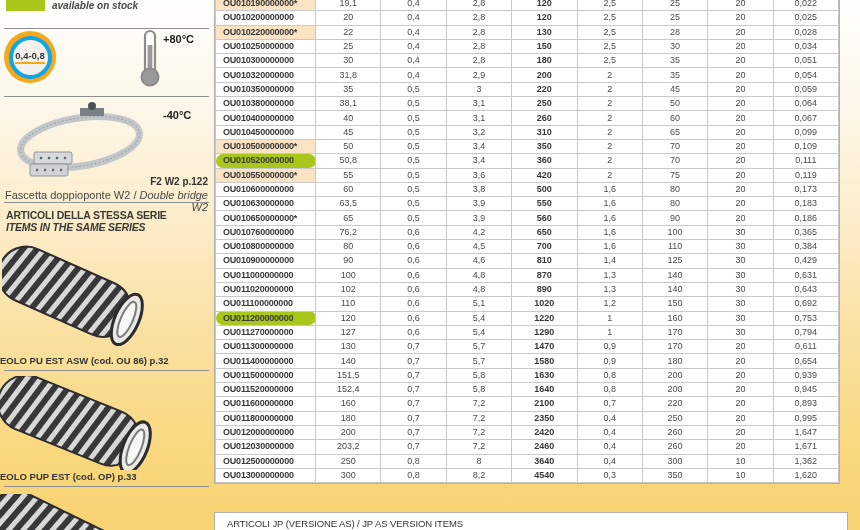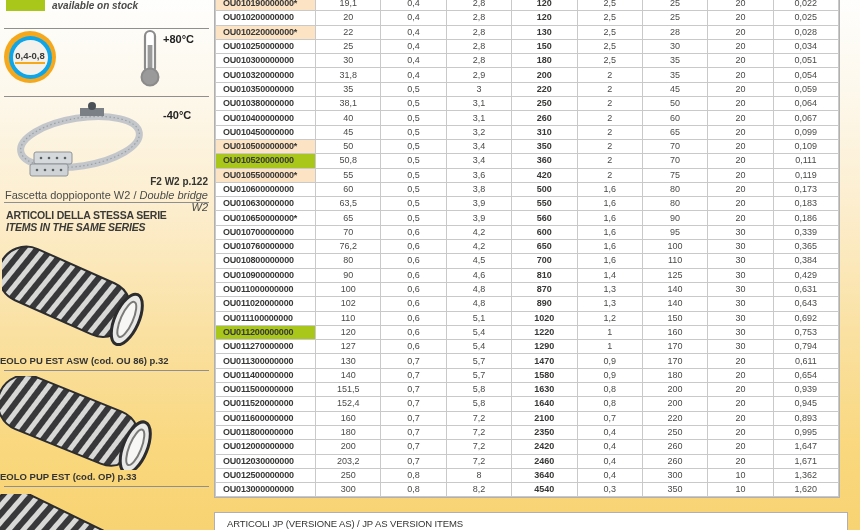--- a/index.html
+++ b/index.html
@@ -35,21 +35,21 @@
   .prod-cap{position:absolute;left:0;width:208px;font-size:9.5px;font-weight:bold;color:#343433;}
   #cap1{top:355px}#cap2{top:471px}
   
   #table-wrap{position:absolute;left:214px;top:-4px;width:624px;background:#fff;border:1px solid #b0b0b0;border-top:none;}
   #spec-table{border-collapse:collapse;table-layout:fixed;width:624px;}
   #spec-table td{border:1px solid #c9c9c9;height:13.3px;padding:0;font-size:9px;line-height:1;
     text-align:center;color:#4a4a49;overflow:hidden;white-space:nowrap;}
   #spec-table td.code{text-align:left;padding-left:7px;font-weight:bold;color:#383837;letter-spacing:-0.2px;}
   #spec-table td.bold{font-weight:bold;color:#383837;}
   #spec-table td.hl-peach{background:#fbe3c4;}
-  #spec-table td.hl-green{background:#a9c61a;}
+  #spec-table td.hl-green{background:#a9c61a;border-radius:7px;}
   
   #footer-bar{position:absolute;left:214px;top:512px;width:634px;height:26px;background:#fff;
     border:1px solid #b0b0b0;box-sizing:border-box;}
   #footer-bar .lbl{position:absolute;left:12px;top:5px;font-size:9.5px;font-weight:normal;color:#343433;letter-spacing:-0.1px;}
 </style>
 </head>
 <body>
 
 <div id="page">
 
@@ -337,31 +337,20 @@
             <td class="val">65</td>
             <td class="val">0,5</td>
             <td class="val">3,9</td>
             <td class="val bold">560</td>
             <td class="val">1,6</td>
             <td class="val">90</td>
             <td class="val">20</td>
             <td class="val">0,186</td>
           </tr>
           <tr>
-            <td class="code">OU010700000000</td>
-            <td class="val">70</td>
-            <td class="val">0,6</td>
-            <td class="val">4,2</td>
-            <td class="val bold">600</td>
-            <td class="val">1,6</td>
-            <td class="val">95</td>
-            <td class="val">30</td>
-            <td class="val">0,339</td>
-          </tr>
-          <tr>
             <td class="code">OU010760000000</td>
             <td class="val">76,2</td>
             <td class="val">0,6</td>
             <td class="val">4,2</td>
             <td class="val bold">650</td>
             <td class="val">1,6</td>
             <td class="val">100</td>
             <td class="val">30</td>
             <td class="val">0,365</td>
           </tr>

